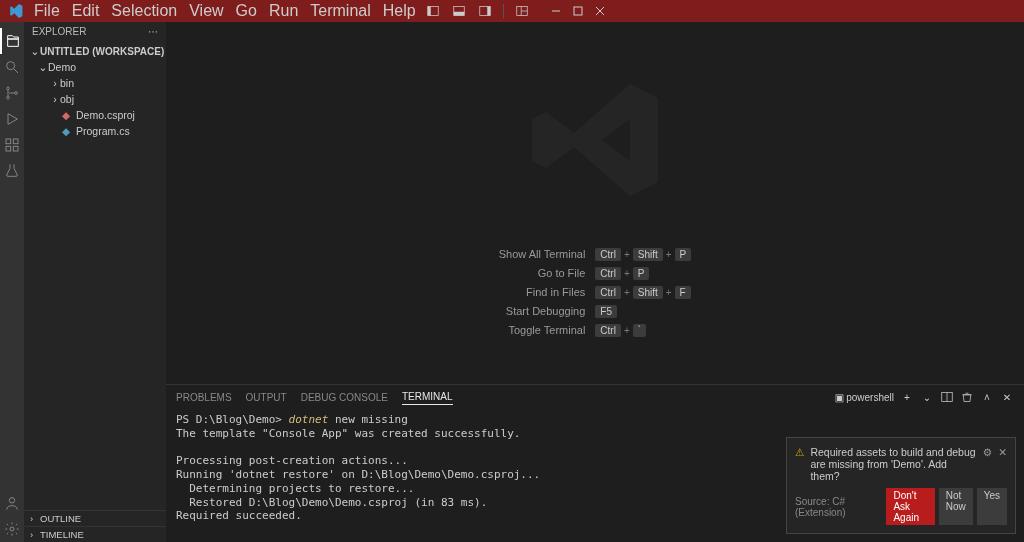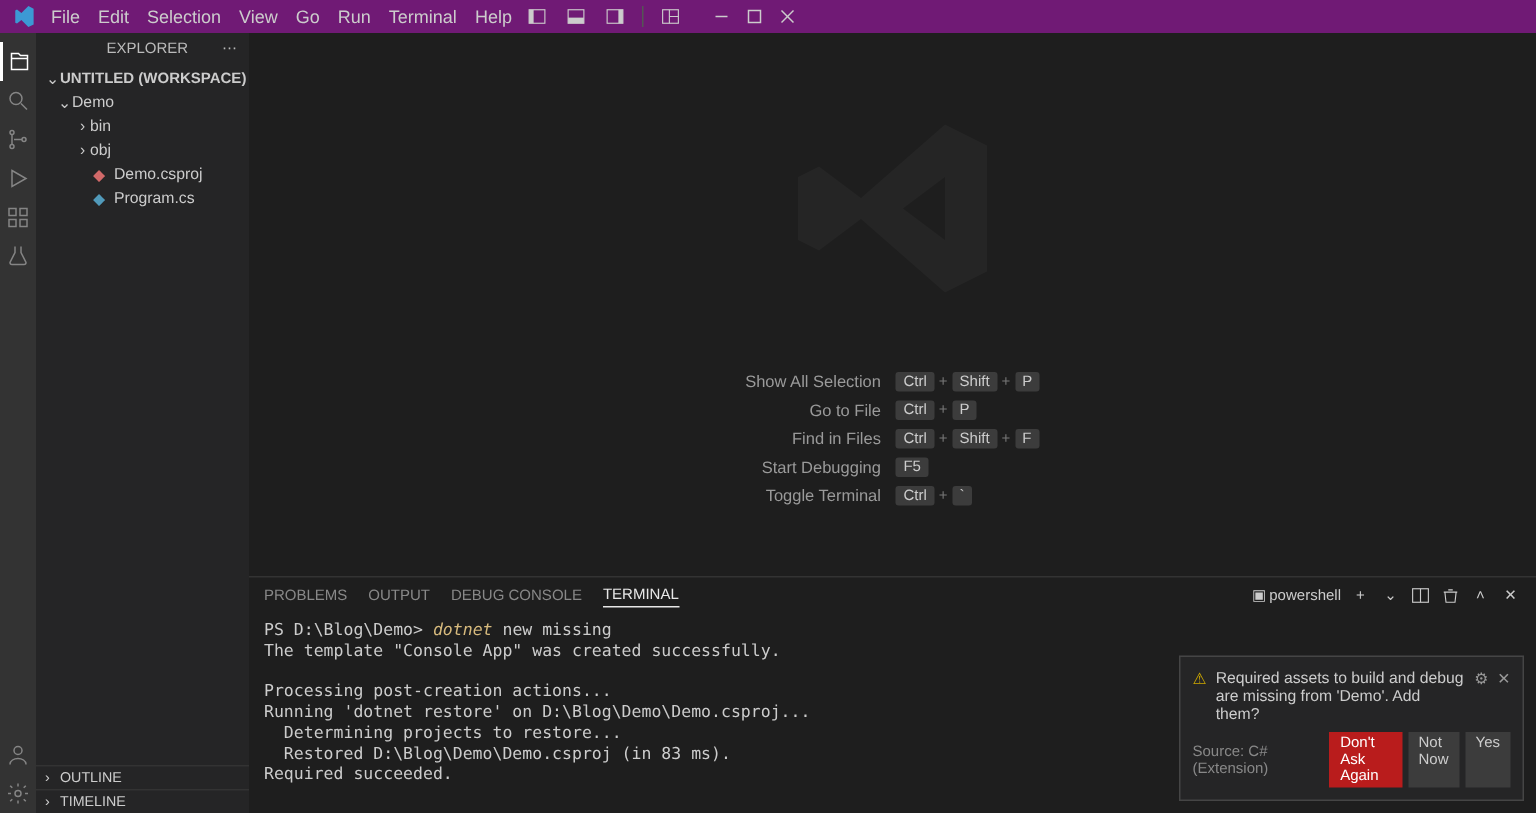--- a/index.html
+++ b/index.html
@@ -9,25 +9,25 @@
   color: #cccccc;
   background: #1e1e1e;
   width: 1024px;
   height: 542px;
   overflow: hidden;
   display: flex;
   flex-direction: column;
 }
 .titlebar {
   height: 22px;
-  background: #701a75;
+  background: #7f1d1d;
   display: flex;
   align-items: center;
   padding: 0 4px;
-  font-size: 12px;
+  font-size: 16px;
 }
 .titlebar .logo {
   width: 16px; height: 16px;
   margin: 0 4px;
   display: flex; align-items: center; justify-content: center;
 }
 .menu { display: flex; }
 .menu-item { padding: 2px 6px; color: #ccc; cursor: default; }
 .title-text { flex: 1; text-align: center; color: #bbb; }
 .titlebar-right { display: flex; align-items: center; gap: 4px; }
@@ -66,21 +66,20 @@
   display: flex;
   flex-direction: column;
   font-size: 10.5px;
 }
 .sidebar-header {
   display: flex; justify-content: space-between; align-items: center;
   padding: 4px 8px;
   color: #bbb;
   text-transform: uppercase;
   font-size: 10px;
-  margin-left: 39px;
 }
 .tree { padding: 2px 0; color: #ccc; }
 .tree-row { display: flex; align-items: center; height: 16px; padding-left: 6px; }
 .tree-row .tw { width: 10px; display: inline-flex; justify-content: center; color:#ccc; }
 .tree-row .ico { width: 12px; text-align: center; margin-right: 4px; }
 .indent-1 { padding-left: 14px; }
 .indent-2 { padding-left: 26px; }
 .csproj-ico { color:#d16969; }
 .cs-ico { color:#519aba; }
 
@@ -334,21 +333,21 @@
   </div>
 
   <div class="editor-area">
     <div class="editor-main">
       <div class="vsc-logo">
         <svg width="140" height="140" viewBox="0 0 100 100">
             <path fill="#2d2d2d" d="M75 10 L95 20 L95 80 L75 90 L35 55 L15 70 L5 65 L5 35 L15 30 L35 45 Z M75 35 L55 50 L75 65 Z"></path>
           </svg>
       </div>
       <div class="shortcuts">
-        <div class="lbl">Show All Selection</div>
+        <div class="lbl">Show All Terminal</div>
         <div class="keys">
             <span class="key">Ctrl</span>
             <span class="plus">+</span>
             <span class="key">Shift</span>
             <span class="plus">+</span>
             <span class="key">P</span>
           </div>
         <div class="lbl">Go to File</div>
         <div class="keys">
             <span class="key">Ctrl</span>

